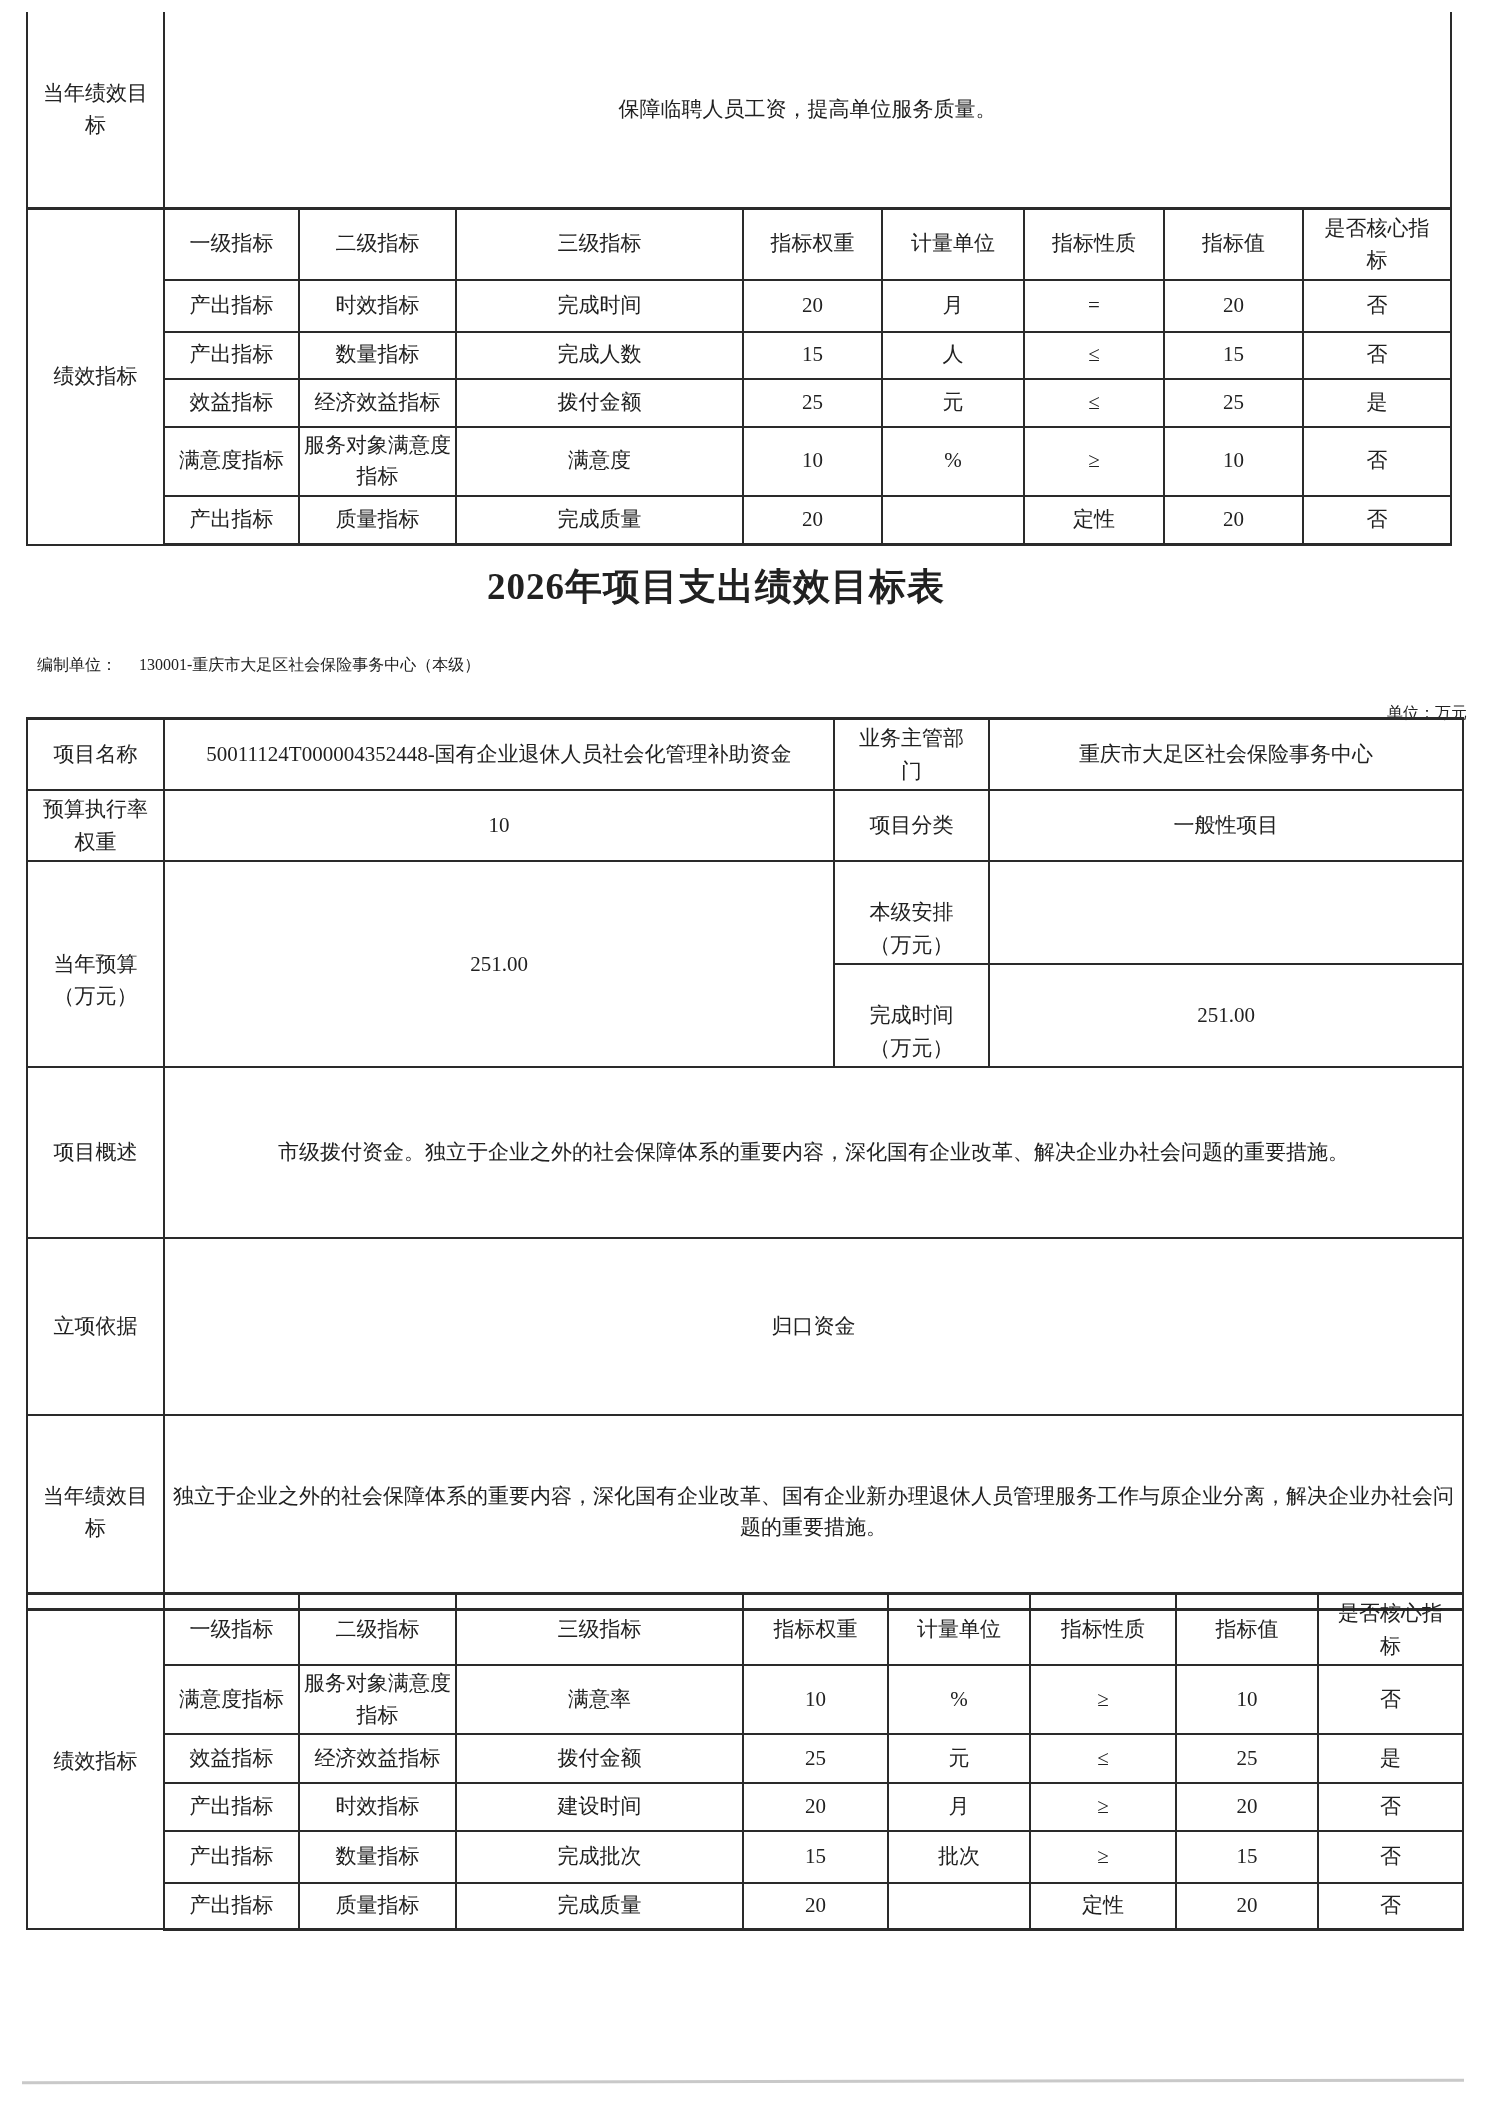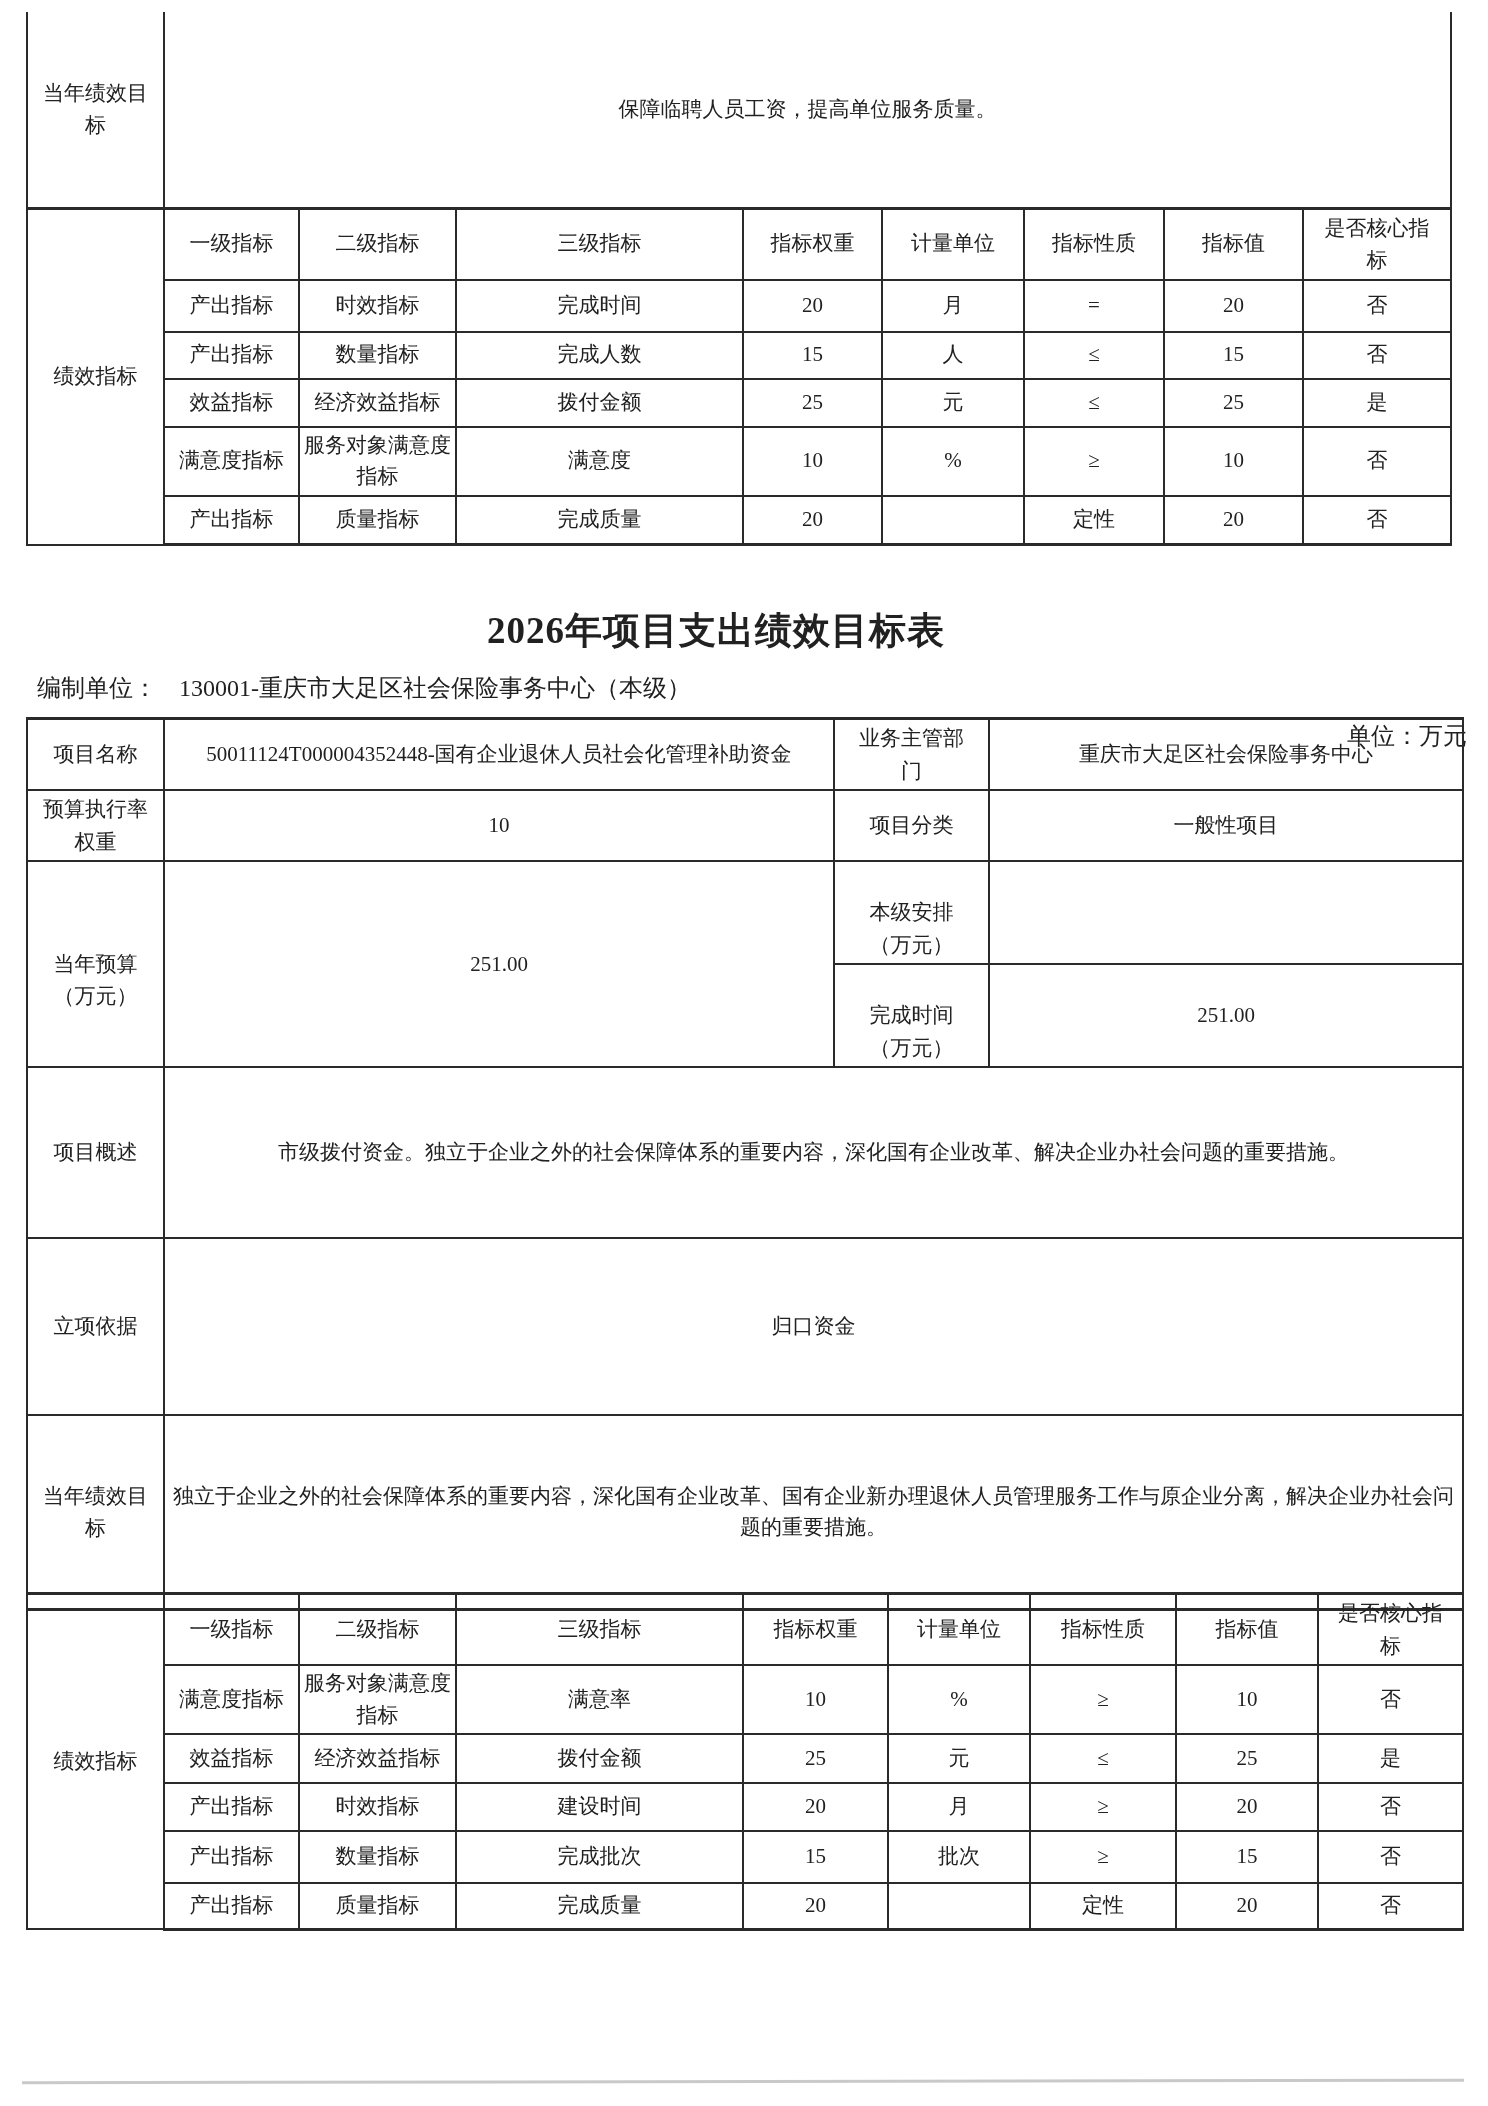--- a/index.html
+++ b/index.html
@@ -19,24 +19,24 @@
   .t1 tr.cutrow td{border-top:none;}
   .t2a{top:717px;left:26px;}
   .t2b{top:1592px;left:26px;}
   tr.hrow td{border-top-width:3px;}
   tr.lastrow td{border-bottom-width:3px;}
   .topA{vertical-align:top;padding-top:42px;}
   .topB{vertical-align:top;padding-top:60px;}
   .wrap5{display:inline-block;width:5.35em;line-height:1.55;}
   .wrap4{display:inline-block;width:4.35em;line-height:1.55;margin-top:32px;}
   .doc-title{
-    position:absolute;top:606px;left:0;width:1432px;text-align:center;
+    position:absolute;top:562px;left:0;width:1432px;text-align:center;
     font-size:37px;font-weight:bold;letter-spacing:1px;
   }
-  .meta{position:absolute;top:672px;left:37px;width:1430px;font-size:24px;}
+  .meta{position:absolute;top:655px;left:37px;width:1430px;font-size:16px;}
   .meta .val{margin-left:22px;}
   .meta .rightnote{float:right;margin-top:48px;}
   .scanline{
     position:absolute;top:2080px;left:22px;width:1442px;height:3px;
     background:#c9c9c9;transform:rotate(-0.1deg);
   }
 </style>
 </head>
 <body>
 

